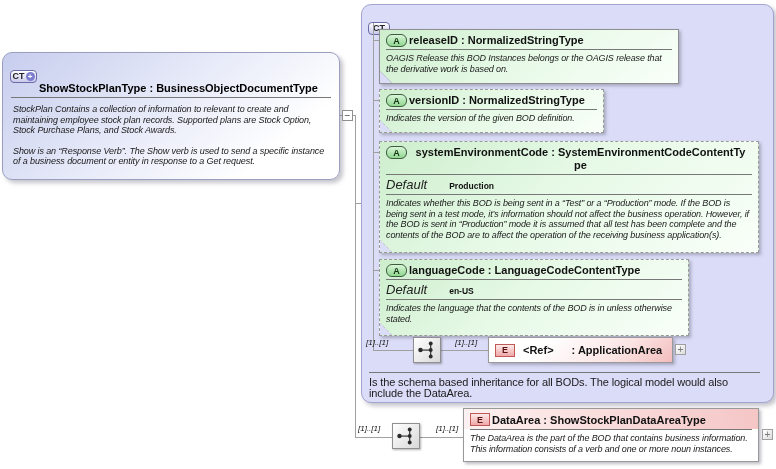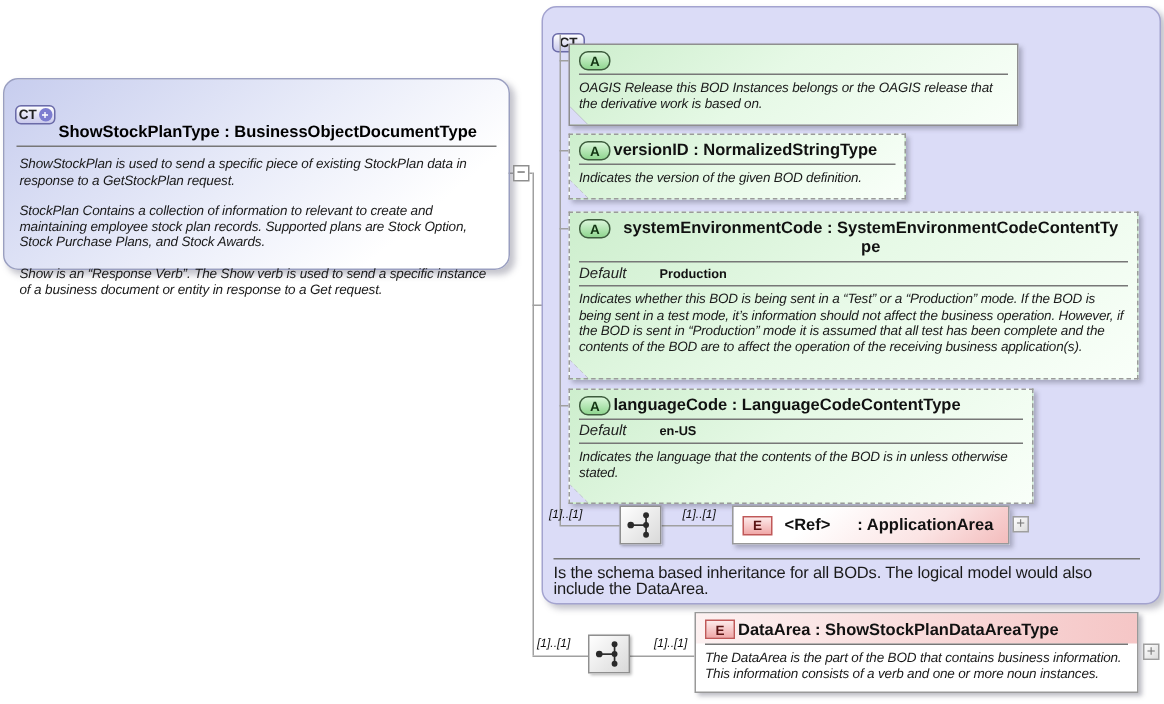--- a/index.html
+++ b/index.html
@@ -42,21 +42,21 @@
   
   .attr{position:absolute;left:17px;border:1px solid #8f8f8f;box-sizing:border-box;overflow:hidden;
         background:linear-gradient(140deg,#cdeecd 0%,#e6f9e6 45%,#f9fff9 100%);
         box-shadow:2px 2px 3px rgba(90,90,110,.4);}
   .attr.dashed{border-style:dashed;border-color:#9a9a9a;}
   .attr .hdr-row{padding:4px 6px 2px 6px;align-items:flex-start;}
   .attr-title{font-size:11px;font-weight:bold;white-space:pre-line;line-height:13px;}
   .attr-title.center{flex:1;text-align:center;white-space:pre-line;}
   .attr .sep{margin:0 6px;}
   .defrow{display:flex;align-items:baseline;gap:22px;padding:2px 6px;}
-  .deflabel{font-size:10px;font-style:italic;color:#222;}
+  .deflabel{font-size:13px;font-style:italic;color:#222;}
   .defvalue{font-size:8.5px;font-weight:bold;color:#111;}
   .desc{padding:3px 6px;font-size:9px;font-style:italic;line-height:10.5px;letter-spacing:-0.12px;color:#1a1a1a;}
   .bevel{position:absolute;left:0;bottom:0;width:12px;height:12px;background:#dbdcf7;
          clip-path:polygon(0 0,0 100%,100% 100%);}
   .bevel i{position:absolute;left:-3px;top:5px;width:18px;border-top:1px solid #8f8f8f;transform:rotate(45deg);display:block;}
   .dashed .bevel i{border-top-style:dashed;border-top-color:#9a9a9a;}
 
   
   .seq{position:absolute;width:28px;height:26px;border:1px solid #8f8f8f;box-sizing:border-box;
        background:linear-gradient(135deg,#ffffff,#d9d9d9);box-shadow:1px 1px 2px rgba(0,0,0,.3);
@@ -89,21 +89,20 @@
   <div class="ctbox leftbox">
     <div class="hdr-row">
       <span class="badge ct ctp">
         <span>CT</span>
         <span class="pluscircle">+</span>
       </span>
       <span class="box-title">ShowStockPlanType : BusinessObjectDocumentType</span>
     </div>
     <div class="sep"></div>
     <div class="paras">
-      <p>ShowStockPlan is used to send a specific piece of existing StockPlan data in response to a GetStockPlan request.</p>
       <p>StockPlan  Contains a collection of information to relevant to create and maintaining employee stock plan records. Supported plans are Stock Option, Stock Purchase Plans, and Stock Awards.</p>
       <p>Show is an “Response Verb”. The Show verb is used to send a specific instance of a business document or entity in response to a Get request.</p>
     </div>
   </div>
 
   <div class="toggle" style="left:342px;top:110px;">−</div>
 
   <div class="ctbox bodbox">
     <div class="hdr-row" style="padding:5px 7px 2px 6px;">
       <span class="badge ct">CT</span>
@@ -114,20 +113,21 @@
     <div class="line h" style="left:11px;top:35px;width:6px"></div>
     <div class="line h" style="left:11px;top:95px;width:6px"></div>
     <div class="line h" style="left:11px;top:147px;width:6px"></div>
     <div class="line h" style="left:11px;top:265px;width:6px"></div>
     <div class="line h" style="left:11px;top:345px;width:40px"></div>
     <div class="line h" style="left:79px;top:345px;width:47px"></div>
 
     <div class="attr" style="top:24px;width:300px;height:55px;">
       <div class="hdr-row">
         <span class="badge ai">A</span>
+        <span class="attr-title">releaseID : NormalizedStringType</span>
       </div>
       <div class="sep"></div>
       <div class="desc">OAGIS Release this BOD Instances belongs or the OAGIS release that the derivative work is based on.</div>
       <div class="bevel">
           <i></i>
         </div>
     </div>
 
     <div class="attr dashed" style="top:84px;width:225px;height:44px;">
       <div class="hdr-row">

